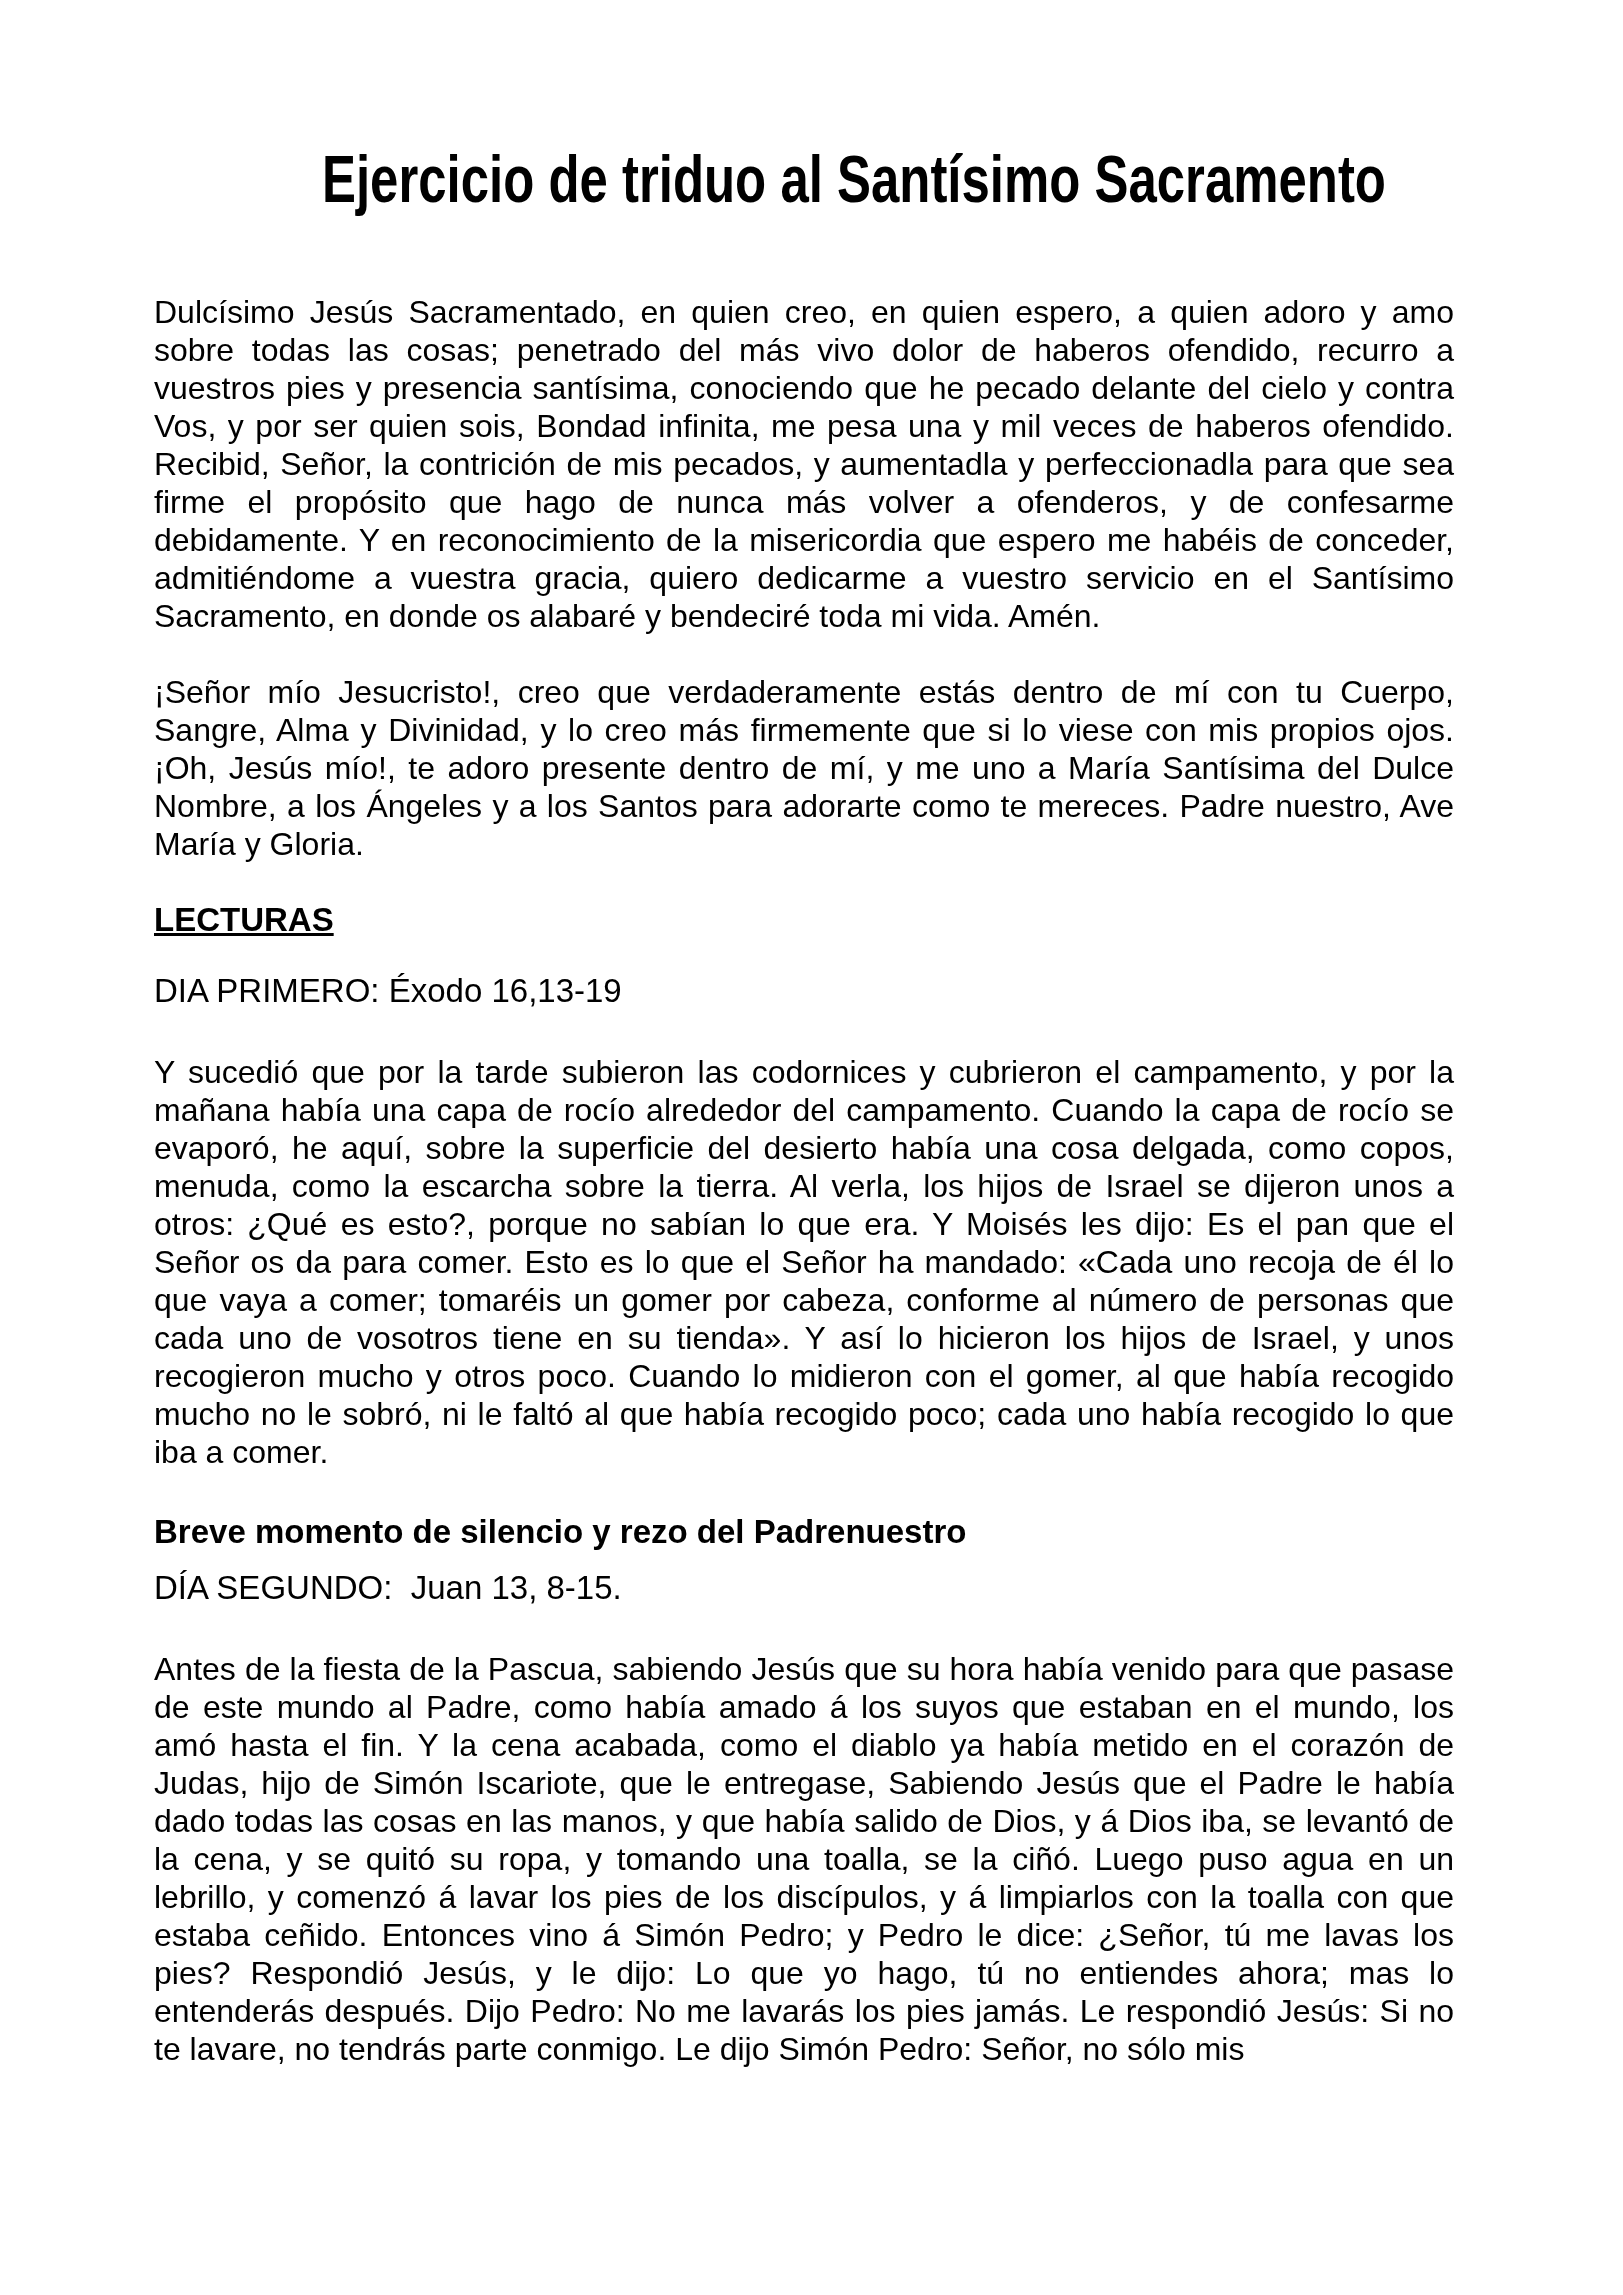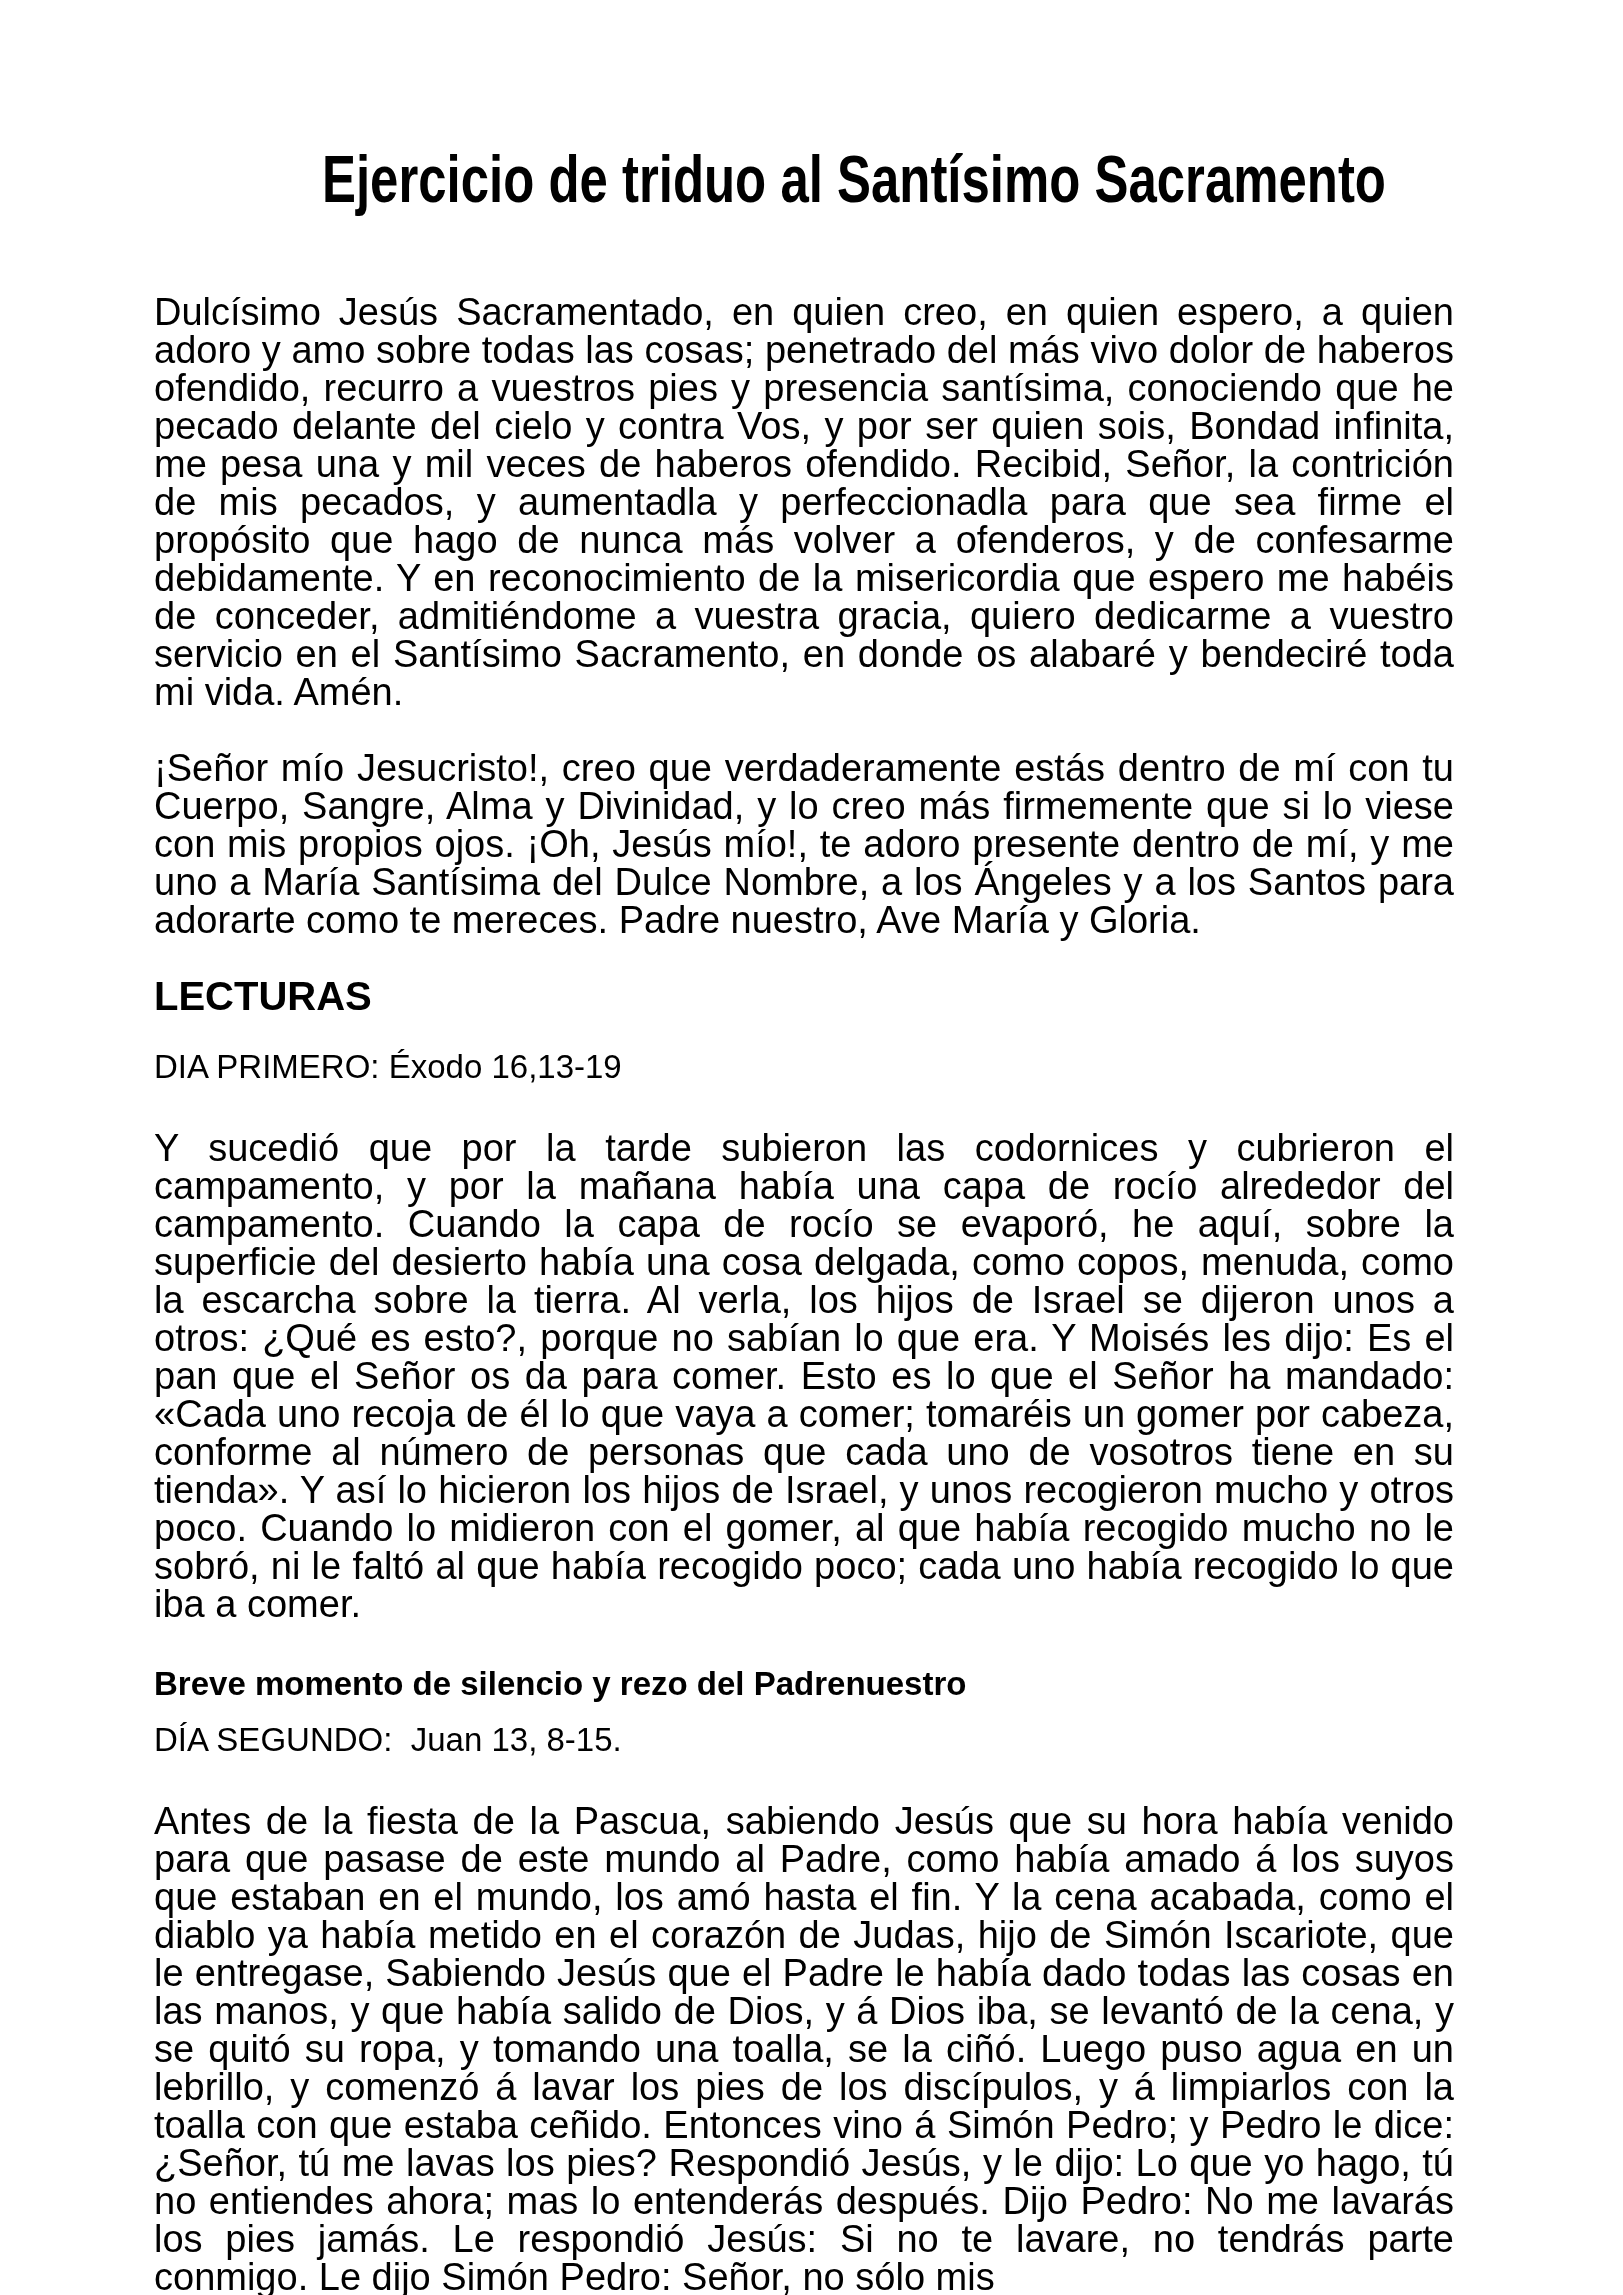--- a/index.html
+++ b/index.html
@@ -21,32 +21,33 @@
     font-weight: bold;
     line-height: 1.12;
     white-space: nowrap;
   }
   .doc-title .squeeze {
     display: inline-block;
     transform: scaleX(0.76);
     transform-origin: 50% 50%;
   }
   .body-text {
-    font-size: 38px;
+    font-size: 32px;
     line-height: 38px;
     text-align: justify;
     text-justify: inter-word;
     hyphens: none;
     margin: 0 0 38px 0;
   }
   .section-heading {
-    font-size: 40px;
+    font-size: 33px;
     line-height: 38px;
     font-weight: bold;
     margin: 35px 0 33px 0;
+    text-decoration: underline;
   }
   .day-line {
     font-size: 33px;
     line-height: 38px;
     margin: 0 0 43px 0;
     white-space: pre-wrap;
   }
   .subhead {
     font-size: 33px;
     line-height: 38px;

